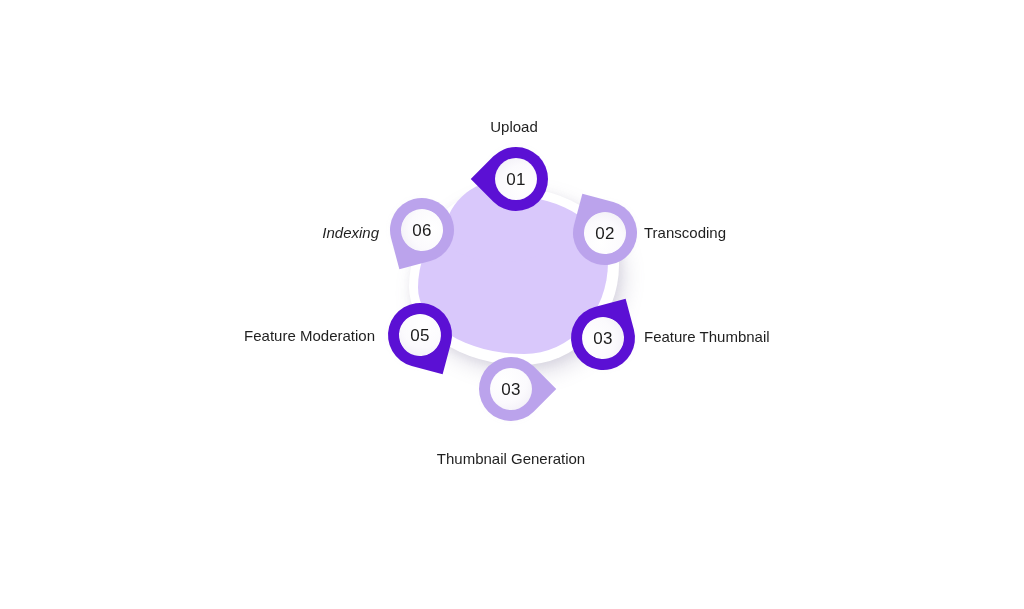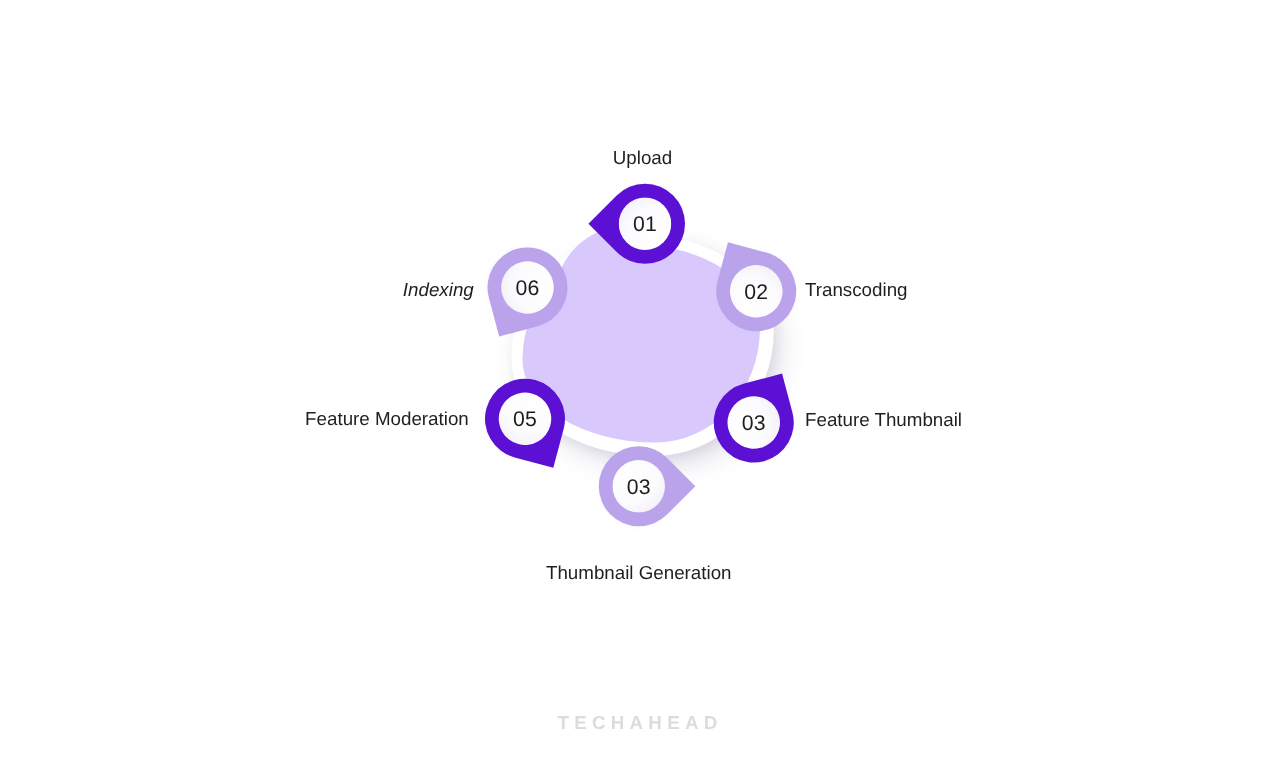--- a/index.html
+++ b/index.html
@@ -179,15 +179,14 @@
       <div class="label to-left" style="left: 375px; top: 336px;">Feature Moderation</div>
       <div class="pin" style="left: 422px; top: 230px; --rot: 120deg; --c: #bba3ec;">
         <div class="pin-shadow"></div>
         <div class="pin-body"></div>
         <div class="pin-hole"></div>
         <div class="pin-num">06</div>
       </div>
       <div class="label to-left" style="left: 379px; top: 233px; font-style: italic;">Indexing</div>
     </div>
 
-  <div class="brand">TECHAHEAD</div>
 
 </div>
 
 </body></html>

